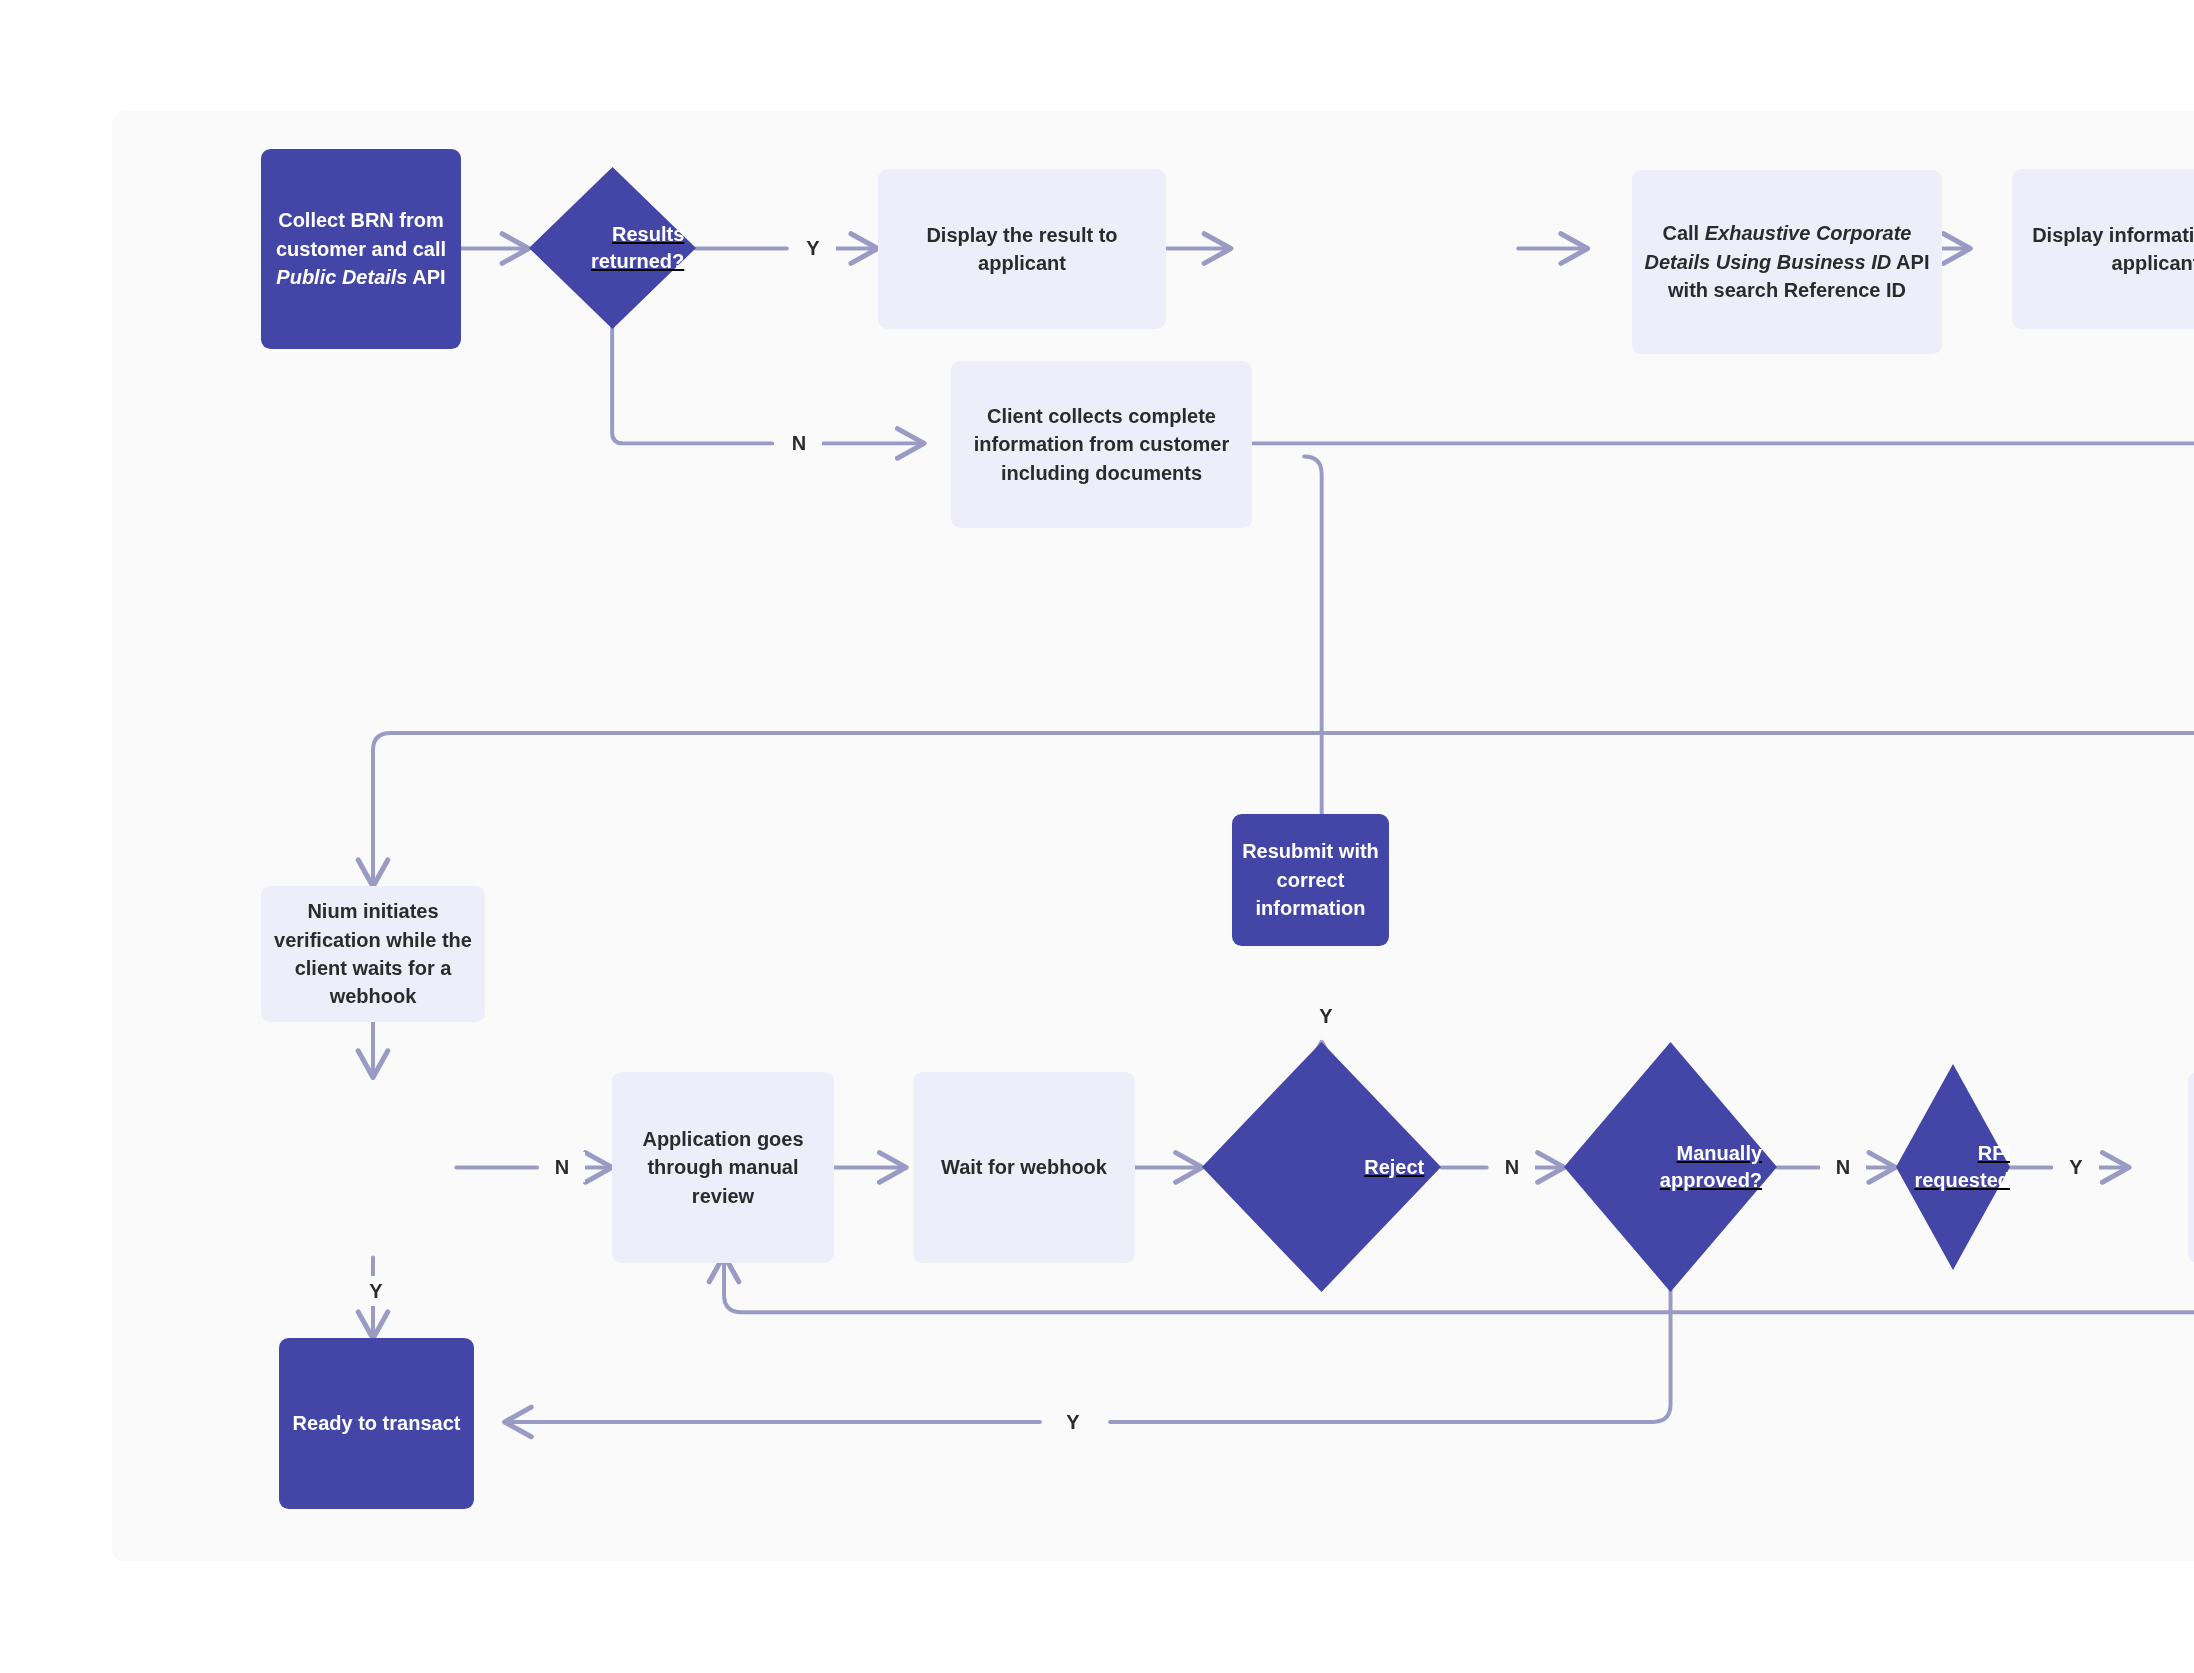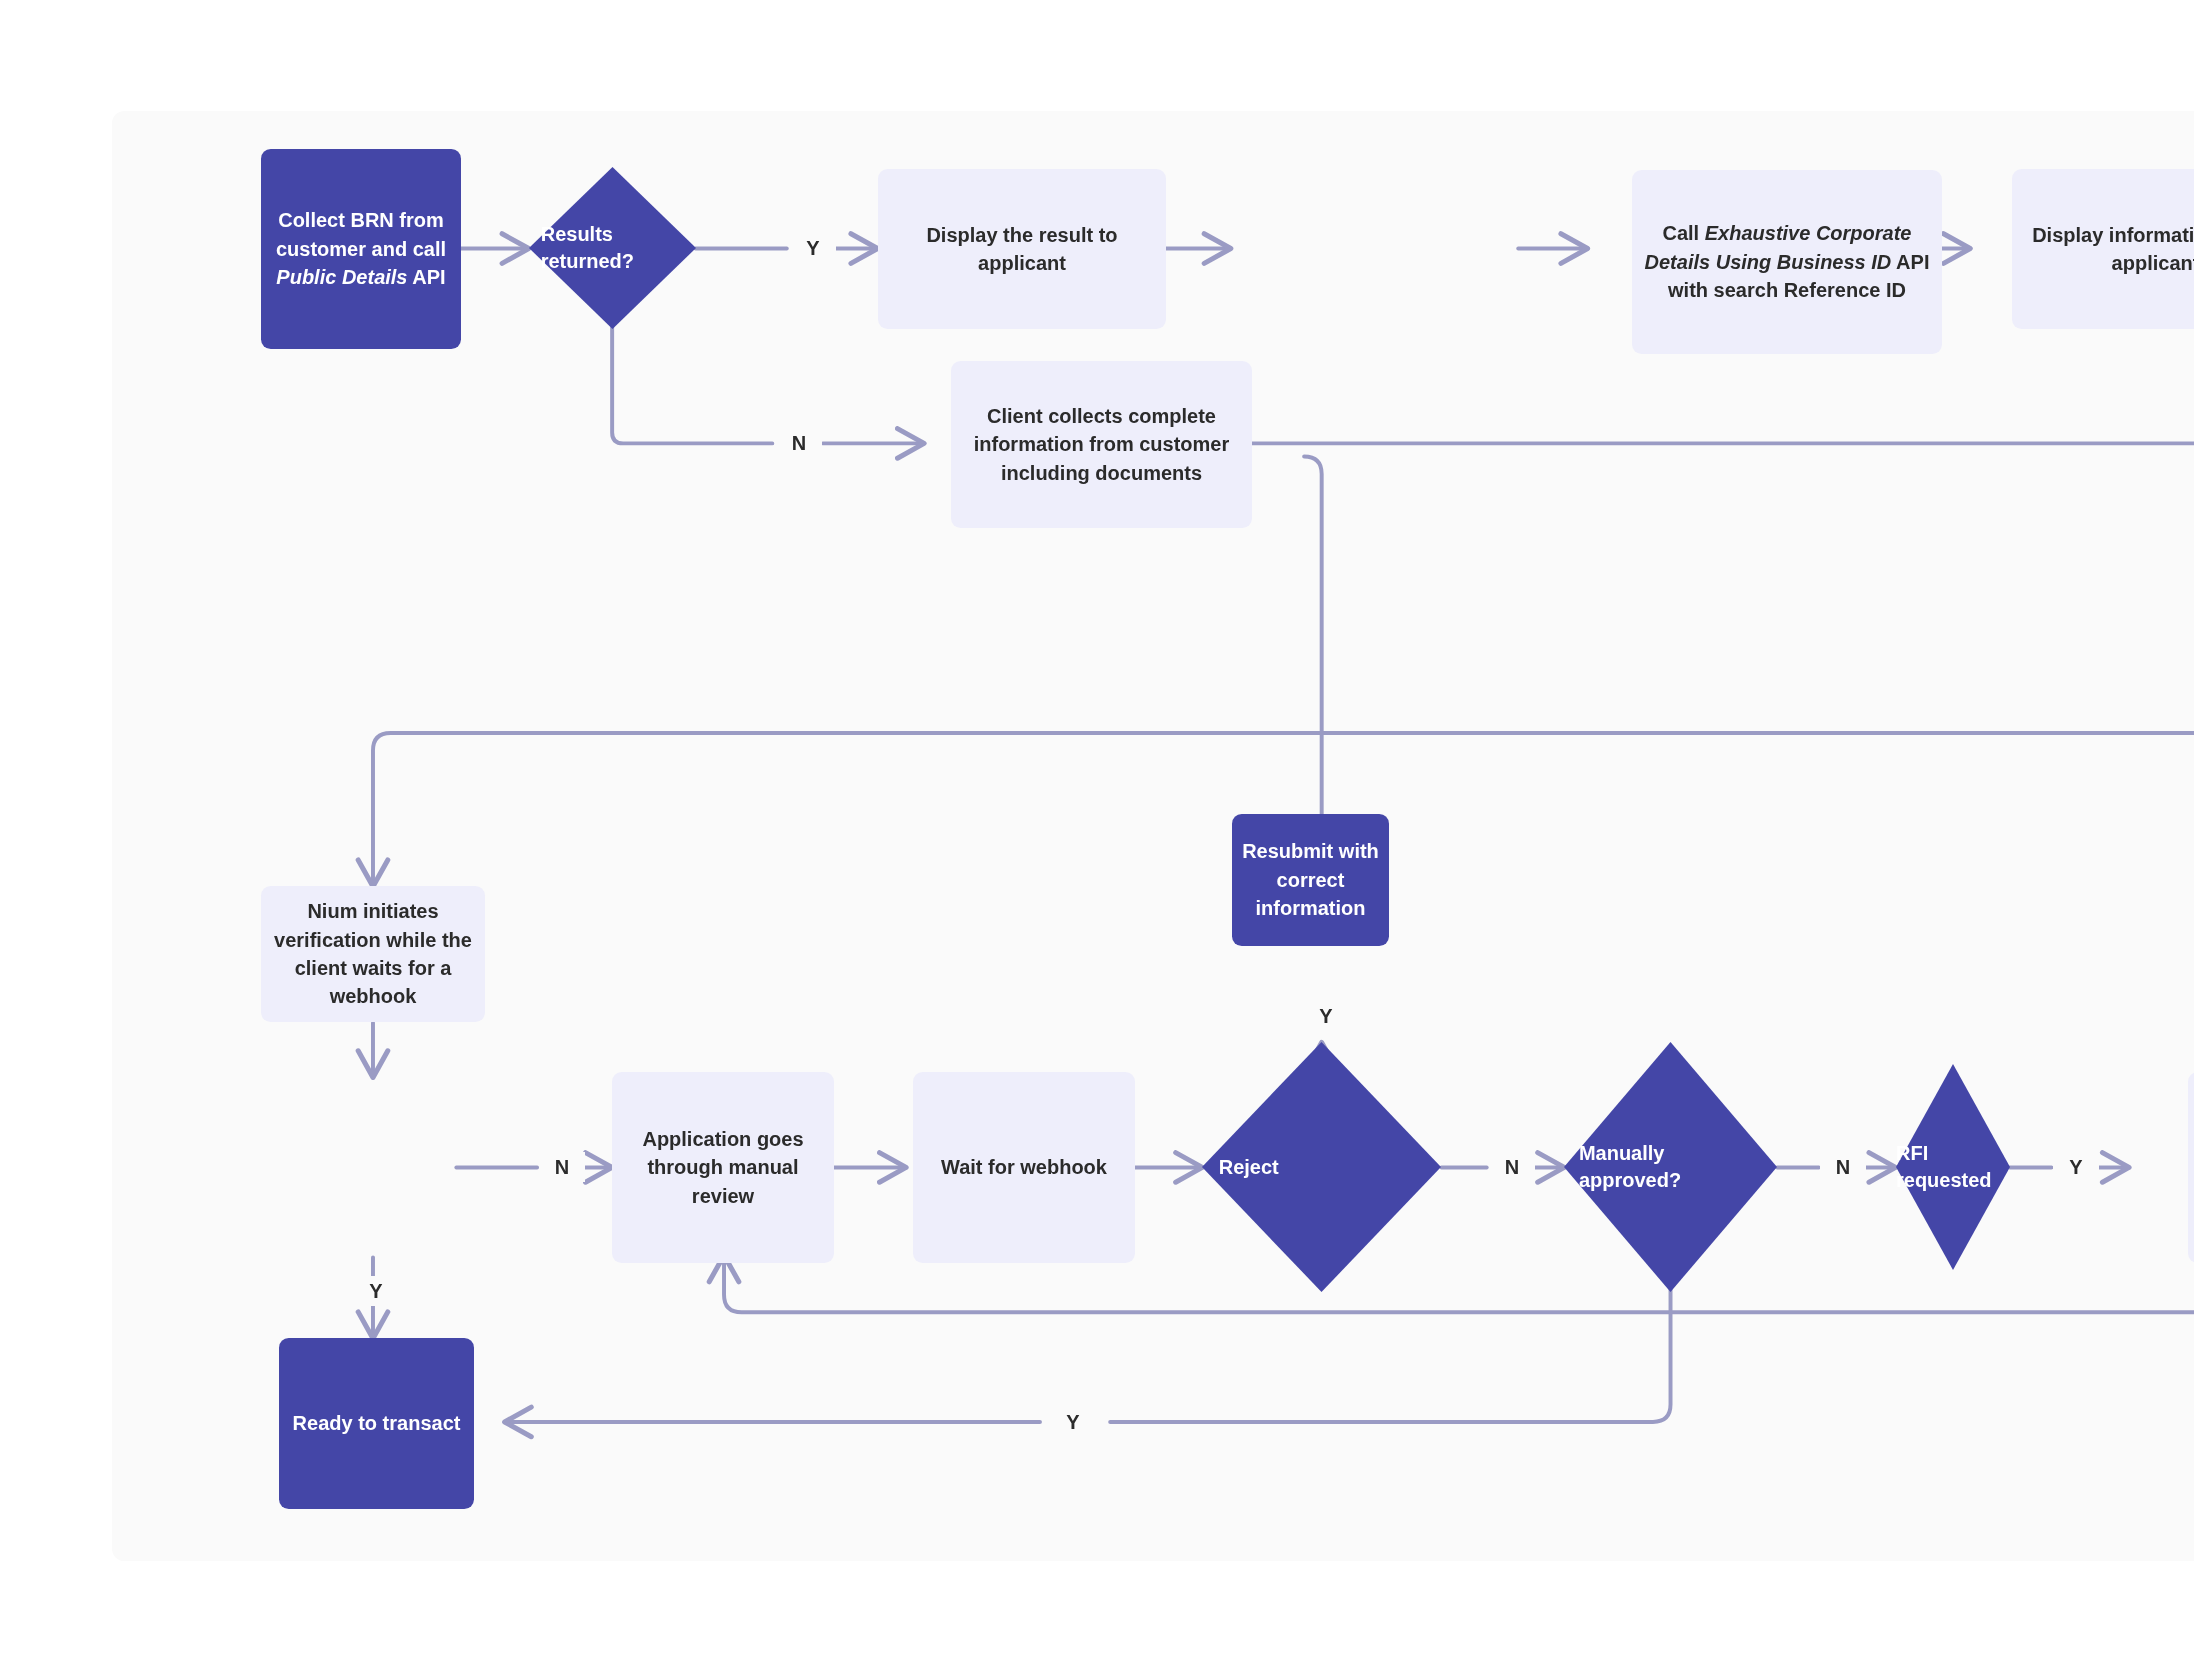--- a/index.html
+++ b/index.html
@@ -7,21 +7,21 @@
   #stage{position:relative;width:3155px;height:1674px;overflow:hidden;background:#ffffff;}
   #canvas{position:absolute;left:112px;top:111px;width:2888px;height:1450px;background:#fafafa;border-radius:12.3px;}
   #edges{position:absolute;left:0;top:0;width:3155px;height:1674px;pointer-events:none;}
 
   .node{position:absolute;box-sizing:border-box;display:flex;align-items:center;justify-content:center;
         text-align:center;border-radius:9.7px;padding:4.4px 11.4px;line-height:1.42;}
   .node .t{display:block;width:100%;}
   .process{background:#eeeefb;color:#2b2b2b;font-weight:bold;font-size:20px;}
   .terminator{background:#4446a7;color:#ffffff;font-weight:bold;font-size:20px;}
 
-  .diamond{position:absolute;display:flex;align-items:center;justify-content:center;text-align:left;}
+  .diamond{position:absolute;display:flex;align-items:center;justify-content:center;text-align:right;text-decoration:underline;}
   .diamond .shape{position:absolute;left:0;top:0;width:100%;height:100%;background:#4446a7;
         clip-path:polygon(50% 0%,100% 50%,50% 100%,0% 50%);}
   .diamond .t{position:relative;color:#ffffff;font-weight:bold;font-size:20px;line-height:1.35;z-index:2;
         width:86%;}
 
   .edgelabel{position:absolute;color:#2b2b2b;font-weight:bold;font-size:20px;
         display:flex;align-items:center;justify-content:center;background:#fafafa;
         padding:0 3.5px;line-height:1;}
   .ital{font-style:italic;}
 </style>

